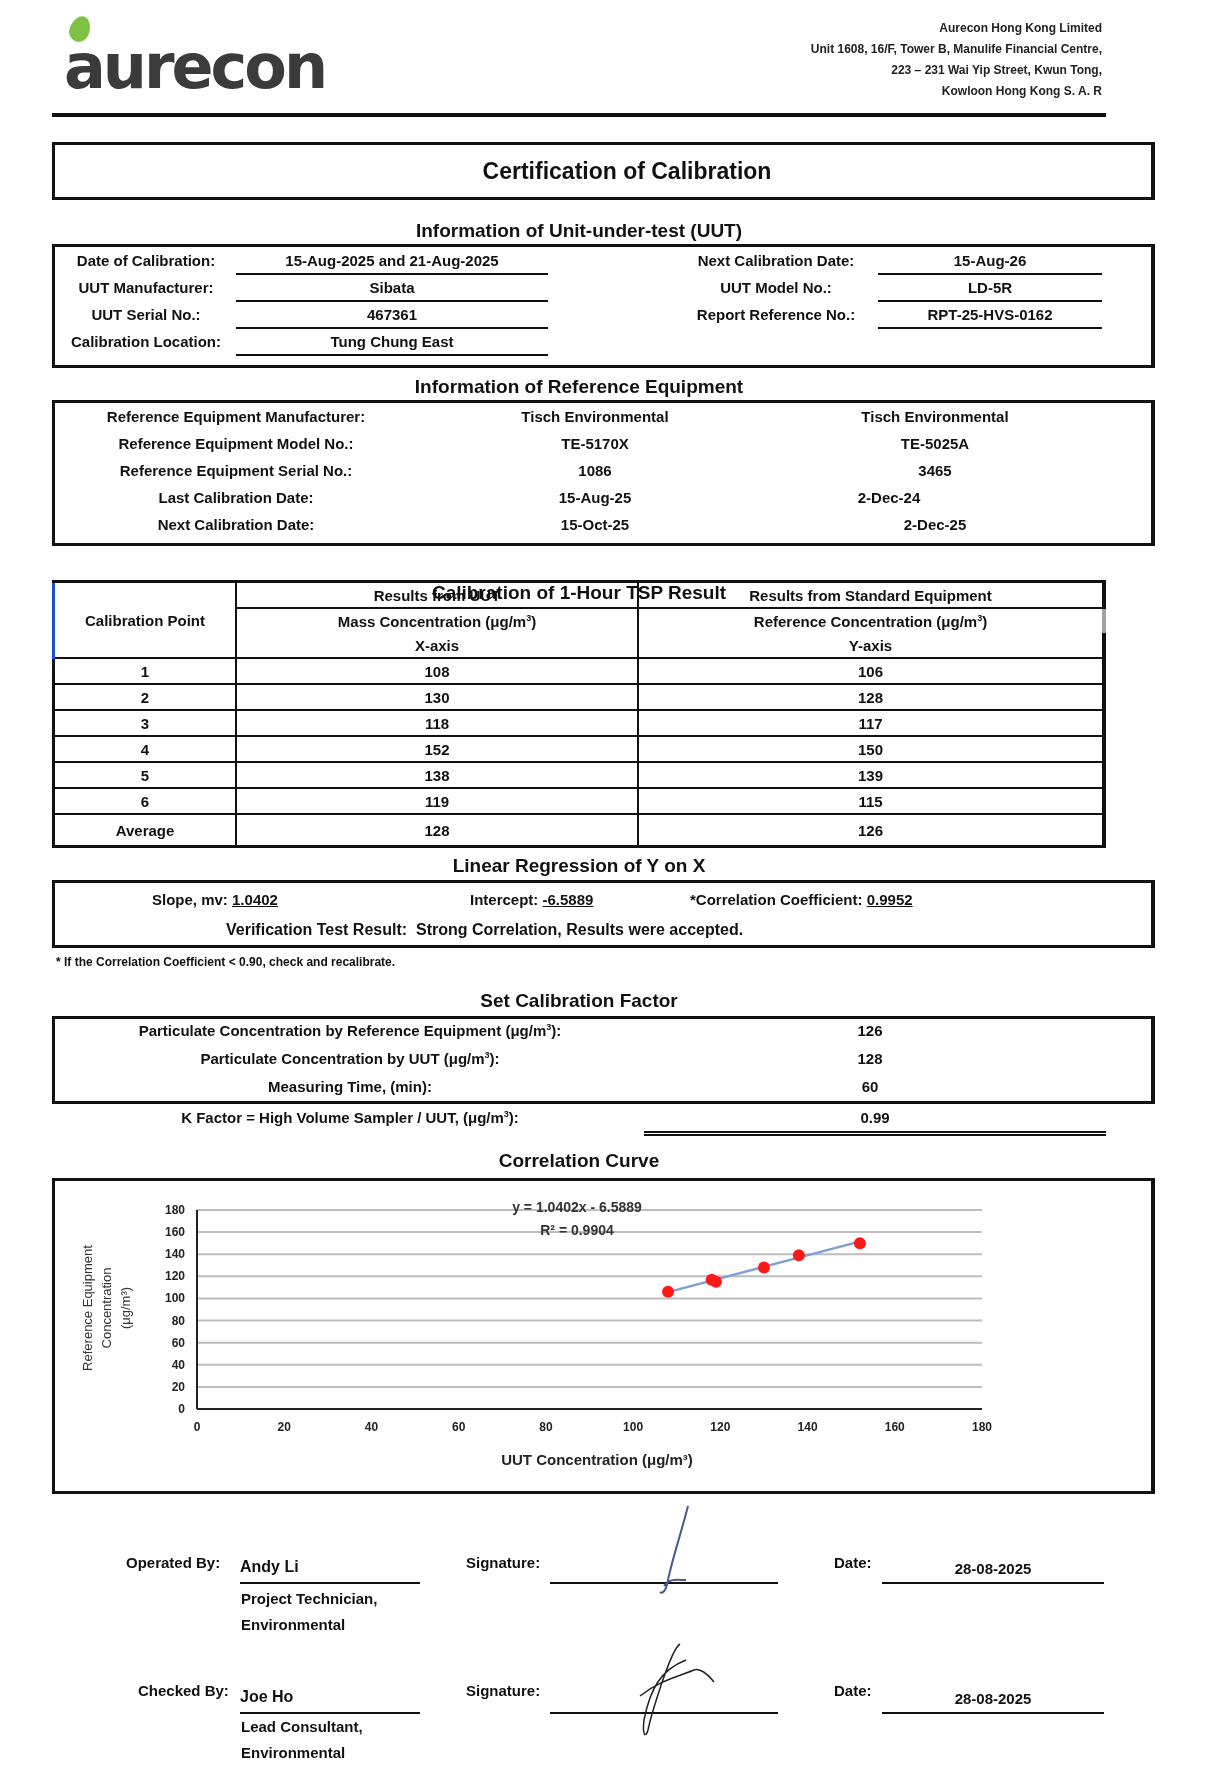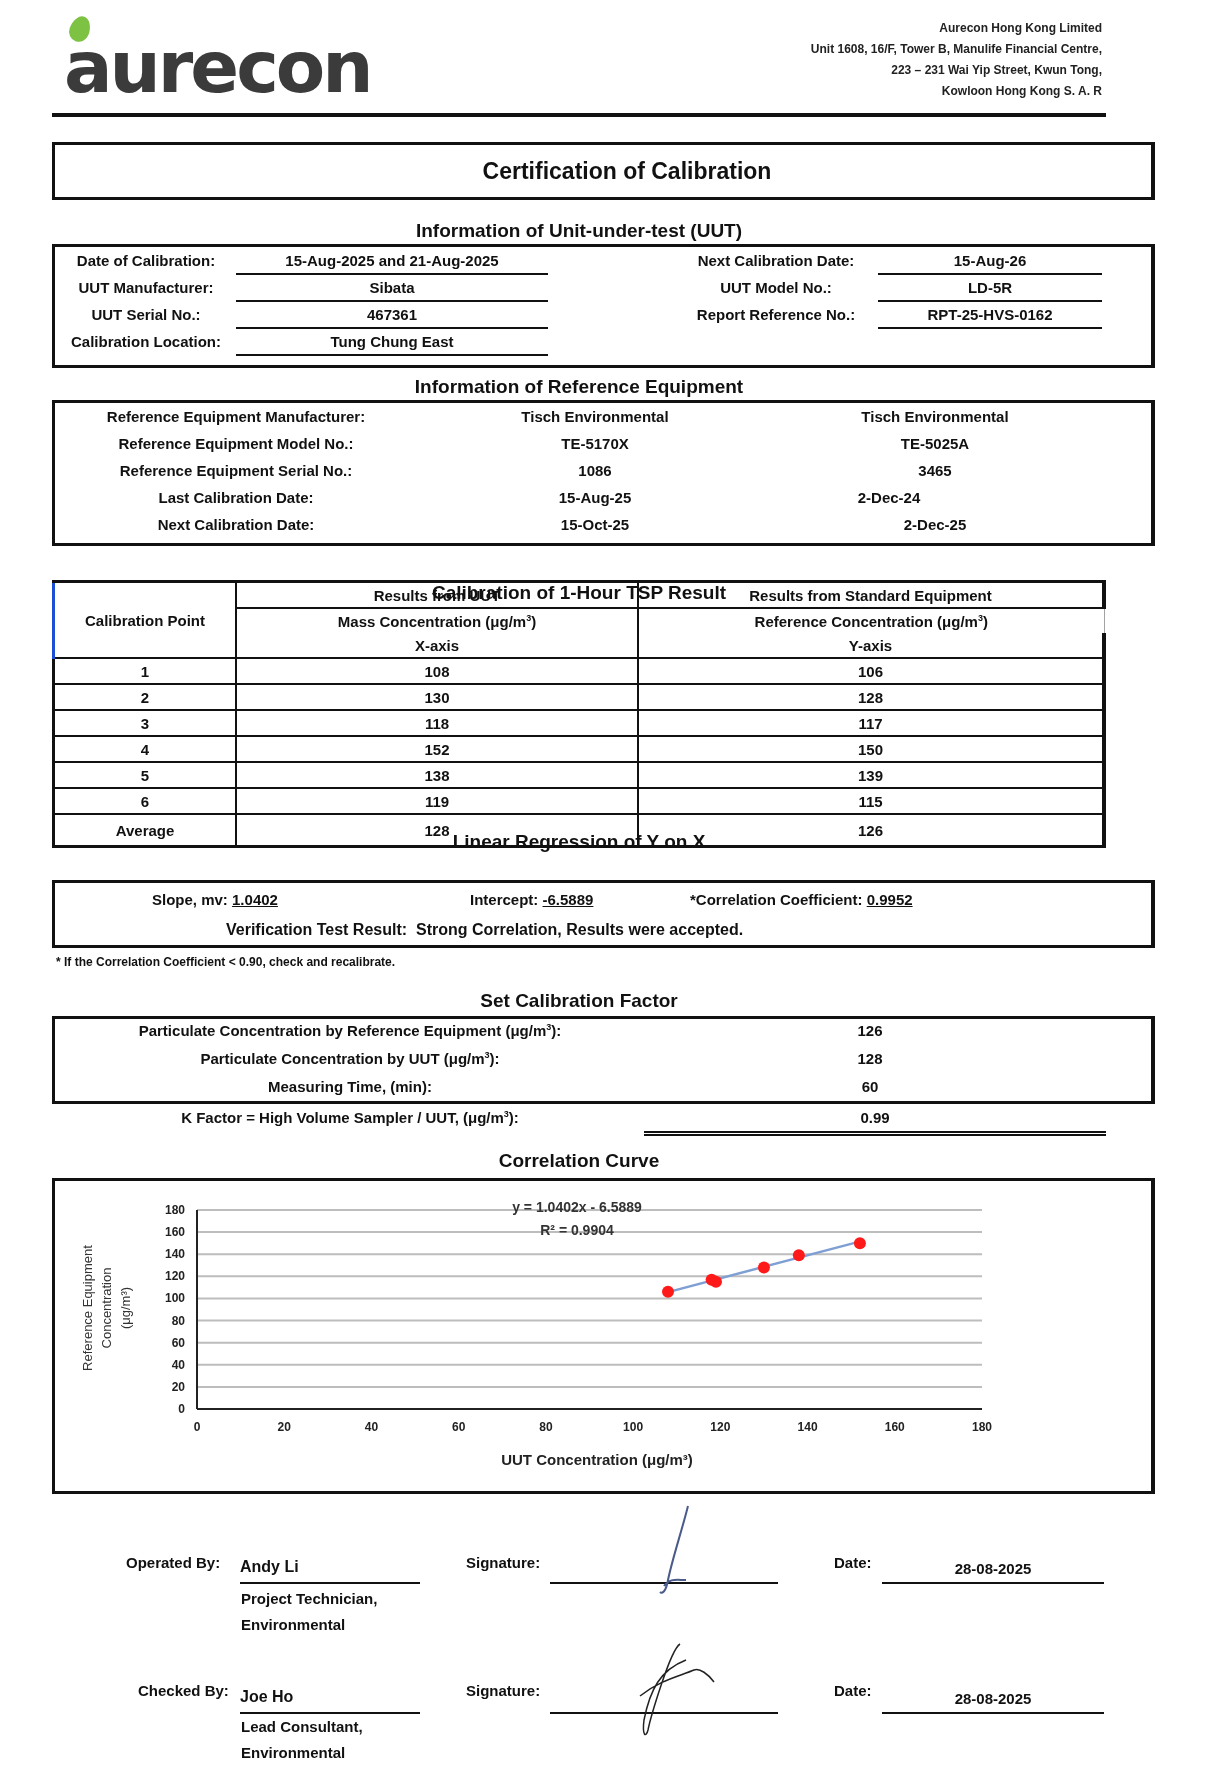--- a/index.html
+++ b/index.html
@@ -1,19 +1,19 @@
 <!DOCTYPE html>
 <html><head>
 <meta charset="utf-8">
 <style>
   html, body { margin:0; padding:0; background:#fff; }
   body { width:1206px; height:1766px; position:relative; font-family:"Liberation Sans", sans-serif; color:#111; overflow:hidden; }
   .abs { position:absolute; }
   .logo { left:64px; top:14px; width:360px; height:90px; }
-  .logo-text { position:absolute; left:0; top:8px; font-size:72px; font-weight:bold; color:#3b3b3b; letter-spacing:-3px; font-family:"DejaVu Sans", sans-serif; line-height:90px; }
+  .logo-text { position:absolute; left:0; top:8px; font-size:62px; font-weight:bold; color:#3b3b3b; letter-spacing:-3px; font-family:"DejaVu Sans", sans-serif; line-height:90px; }
   .logo-leaf { position:absolute; left:6px; top:2px; width:20px; height:26px; background:#7dc242; border-radius:50% 50% 50% 50% / 60% 60% 40% 40%; transform:rotate(20deg); }
   .addr { right:104px; top:18px; text-align:right; font-size:12px; font-weight:bold; line-height:21px; color:#222; }
   .hr-top { left:52px; top:113px; width:1054px; height:4px; background:#111; }
   .box { position:absolute; border:3px solid #111; border-right-width:4px;padding-left:48px; }
   .title-box { left:52px; top:142px; width:1048px; height:52px; display:flex; align-items:center; justify-content:center; font-size:23px; font-weight:bold; }
   .sec-title { position:absolute; left:52px; width:1054px; text-align:center; font-size:19px; font-weight:bold; }
   .row { position:absolute; font-size:15px; font-weight:bold; }
   .lbl { position:absolute; text-align:center; }
   .val { position:absolute; text-align:center; border-bottom:2px solid #111; }
   .val-nu { position:absolute; text-align:center; }
@@ -97,21 +97,21 @@
 <div class="sec-title" style="top:554px;margin-top:28px;">Calibration of 1-Hour TSP Result</div>
 <table class="cal">
   <tbody>
       <tr>
     <td rowspan="3" style="width:180px; border-top:3px solid #111; border-left:3px solid #1d4ed8;">Calibration Point</td>
     <td style="width:400px; border-top:3px solid #111;">Results from UUT</td>
     <td style="border-top:3px solid #111; border-right:4px solid #111;">Results from Standard Equipment</td>
   </tr>
   <tr>
     <td style="border-bottom:none;"><span>Mass Concentration (μg/m</span><sup>3</sup><span>)</span></td>
-    <td style="border-bottom:none; border-right:1px solid #a3a3a3;"><span>Reference Concentration (μg/m</span><sup>3</sup><span>)</span></td>
+    <td style="border-bottom:none; border-right:4px solid #a3a3a3;"><span>Reference Concentration (μg/m</span><sup>3</sup><span>)</span></td>
   </tr>
   <tr>
     <td style="border-top:none;">X-axis</td>
     <td style="border-top:none; border-right:4px solid #111;">Y-axis</td>
   </tr>
   <tr>
         <td style="border-left:3px solid #111;">1</td>
         <td>108</td>
         <td style="border-right:4px solid #111;">106</td>
       </tr>
@@ -141,21 +141,21 @@
         <td style="border-right:4px solid #111;">115</td>
       </tr>
   <tr>
         <td style="height:30px; border-left:3px solid #111; border-bottom:3px solid #111;">Average</td>
         <td style="border-bottom:3px solid #111;">128</td>
         <td style="border-right:4px solid #111; border-bottom:3px solid #111;">126</td>
       </tr>
 </tbody>
   </table>
 
-<div class="sec-title" style="top:831px;">Linear Regression of Y on X</div>
+<div class="sec-title" style="top:855px;">Linear Regression of Y on X</div>
 <div class="box" style="left:52px; top:880px; width:1048px; height:62px;"></div>
 <div class="row" style="top:891px; left:152px;"><span>Slope, mv:</span> <span class="u">1.0402</span></div>
 <div class="row" style="top:891px; left:470px;"><span>Intercept:</span> <span class="u">-6.5889</span></div>
 <div class="row" style="top:891px; left:690px;"><span>*Correlation Coefficient:</span> <span class="u">0.9952</span></div>
 <div class="row" style="top:921px; left:226px; font-size:16px;"><span>Verification Test Result:</span>&nbsp; <span>Strong Correlation, Results were accepted.</span></div>
 <div class="abs" style="top:955px; left:56px; font-size:12px; font-weight:bold;">* If the Correlation Coefficient &lt; 0.90, check and recalibrate.</div>
 
 <div class="sec-title" style="top:990px;">Set Calibration Factor</div>
 <div class="box" style="left:52px; top:1016px; width:1048px; height:82px;"></div>
 <div class="row" style="top:1022px; left:0; width:1206px;">

